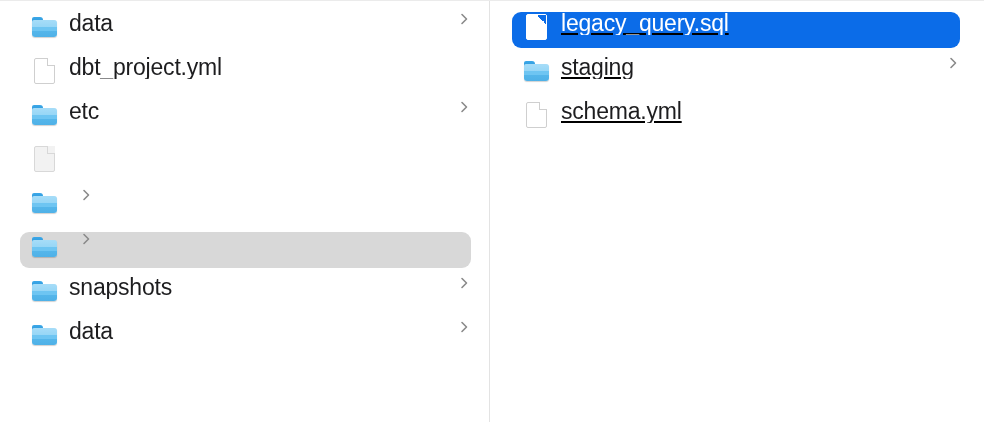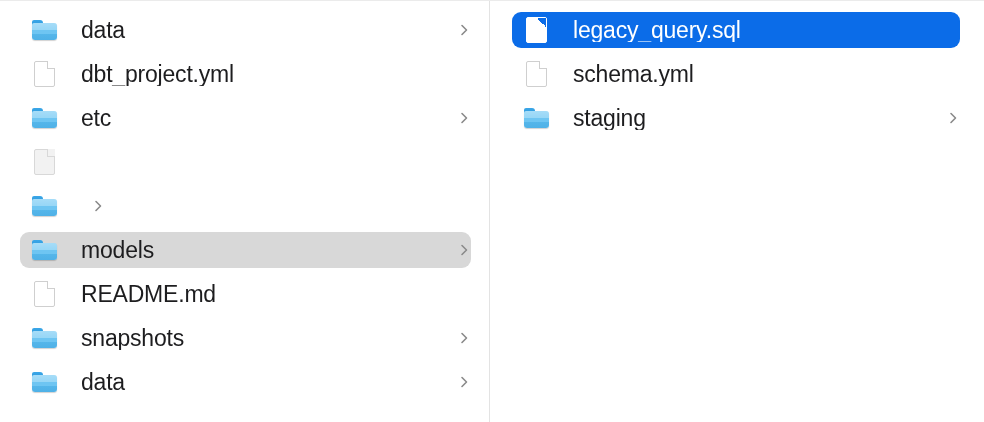--- a/index.html
+++ b/index.html
@@ -35,29 +35,28 @@
     width: 490px;
     border-right: 1px solid #e3e3e3;
   }
   .column-right {
     width: 494px;
   }
 
   .row {
     position: relative;
     display: flex;
-    align-items: center;
+    align-items: flex-start;
     height: 36px;
     margin-bottom: 8px;
     border-radius: 9px;
     box-sizing: border-box;
-    gap: 12px;
   }
   .column-left .row { margin-left: 20px; margin-right: 18px; padding-left: 11px; }
-  .column-right .row { margin-left: 22px; margin-right: 24px; padding-left: 11px; }
+  .column-right .row { margin-left: 22px; margin-right: 24px; padding-left: 11px; text-decoration: underline; }
 
   .row.selected-gray { background: #d8d8d8; }
   .row.selected-blue { background: #0b6ce8; }
 
   .icon-wrap {
     width: 27px;
     height: 30px;
     flex: 0 0 27px;
     position: relative;
     margin-right: 11px;
@@ -236,35 +235,21 @@
           </svg>
         </span>
       </div>
       <div class="row selected-gray">
         <span class="icon-wrap">
           <span class="folder">
             <span class="tab"></span>
             <span class="body"></span>
           </span>
         </span>
-        <span class="label">models</span>
-        <span class="chevron">
-          <svg width="14" height="14" viewBox="0 0 14 14" aria-hidden="true">
-            <path d="M5 2.5 L9.5 7 L5 11.5" fill="none" stroke="#8a8a8a" stroke-width="1.6" stroke-linecap="round" stroke-linejoin="round"></path>
-          </svg>
-        </span>
-      </div>
-      <div class="row">
-        <span class="icon-wrap">
-          <span class="doc">
-            <span class="fold"></span>
-          </span>
-        </span>
-        <span class="label">README.md</span>
-        <span class="chevron hidden">
+        <span class="chevron">
           <svg width="14" height="14" viewBox="0 0 14 14" aria-hidden="true">
             <path d="M5 2.5 L9.5 7 L5 11.5" fill="none" stroke="#8a8a8a" stroke-width="1.6" stroke-linecap="round" stroke-linejoin="round"></path>
           </svg>
         </span>
       </div>
       <div class="row">
         <span class="icon-wrap">
           <span class="folder">
             <span class="tab"></span>
             <span class="body"></span>
@@ -301,39 +286,39 @@
         </span>
         <span class="label">legacy_query.sql</span>
         <span class="chevron hidden">
           <svg width="14" height="14" viewBox="0 0 14 14" aria-hidden="true">
             <path d="M5 2.5 L9.5 7 L5 11.5" fill="none" stroke="#8a8a8a" stroke-width="1.6" stroke-linecap="round" stroke-linejoin="round"></path>
           </svg>
         </span>
       </div>
       <div class="row">
         <span class="icon-wrap">
+          <span class="folder">
+            <span class="tab"></span>
+            <span class="body"></span>
+          </span>
+        </span>
+        <span class="label">staging</span>
+        <span class="chevron">
+          <svg width="14" height="14" viewBox="0 0 14 14" aria-hidden="true">
+            <path d="M5 2.5 L9.5 7 L5 11.5" fill="none" stroke="#8a8a8a" stroke-width="1.6" stroke-linecap="round" stroke-linejoin="round"></path>
+          </svg>
+        </span>
+      </div>
+      <div class="row">
+        <span class="icon-wrap">
           <span class="doc">
             <span class="fold"></span>
           </span>
         </span>
         <span class="label">schema.yml</span>
         <span class="chevron hidden">
           <svg width="14" height="14" viewBox="0 0 14 14" aria-hidden="true">
             <path d="M5 2.5 L9.5 7 L5 11.5" fill="none" stroke="#8a8a8a" stroke-width="1.6" stroke-linecap="round" stroke-linejoin="round"></path>
           </svg>
         </span>
       </div>
-      <div class="row">
-        <span class="icon-wrap">
-          <span class="folder">
-            <span class="tab"></span>
-            <span class="body"></span>
-          </span>
-        </span>
-        <span class="label">staging</span>
-        <span class="chevron">
-          <svg width="14" height="14" viewBox="0 0 14 14" aria-hidden="true">
-            <path d="M5 2.5 L9.5 7 L5 11.5" fill="none" stroke="#8a8a8a" stroke-width="1.6" stroke-linecap="round" stroke-linejoin="round"></path>
-          </svg>
-        </span>
-      </div>
     </div>
 </div>
 
 </body></html>

